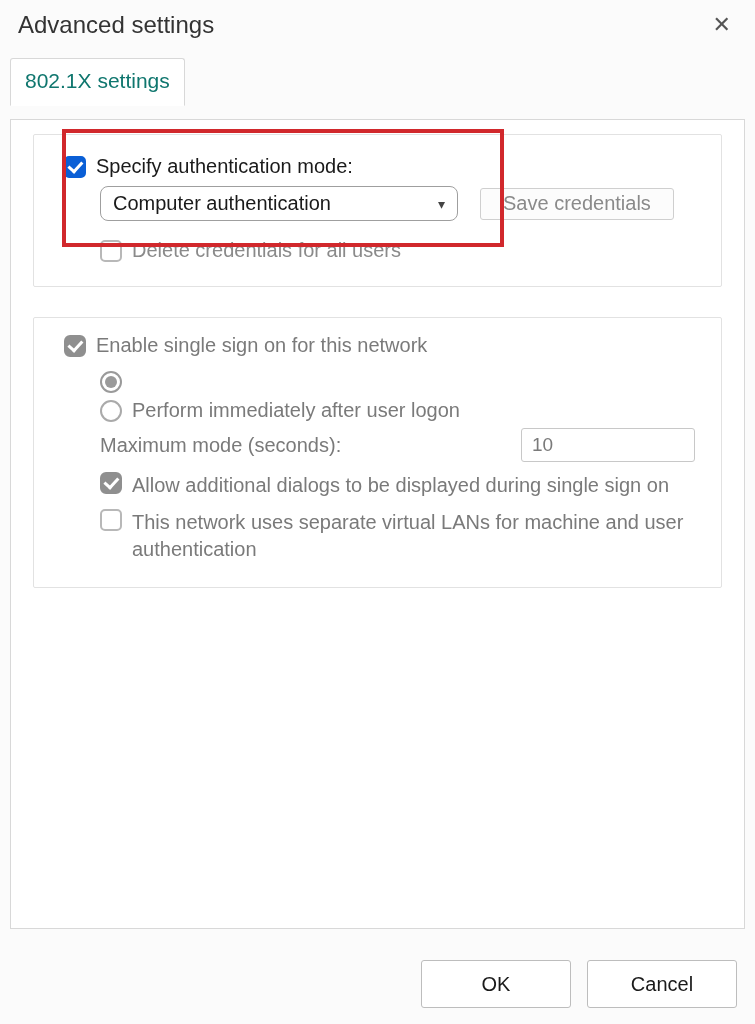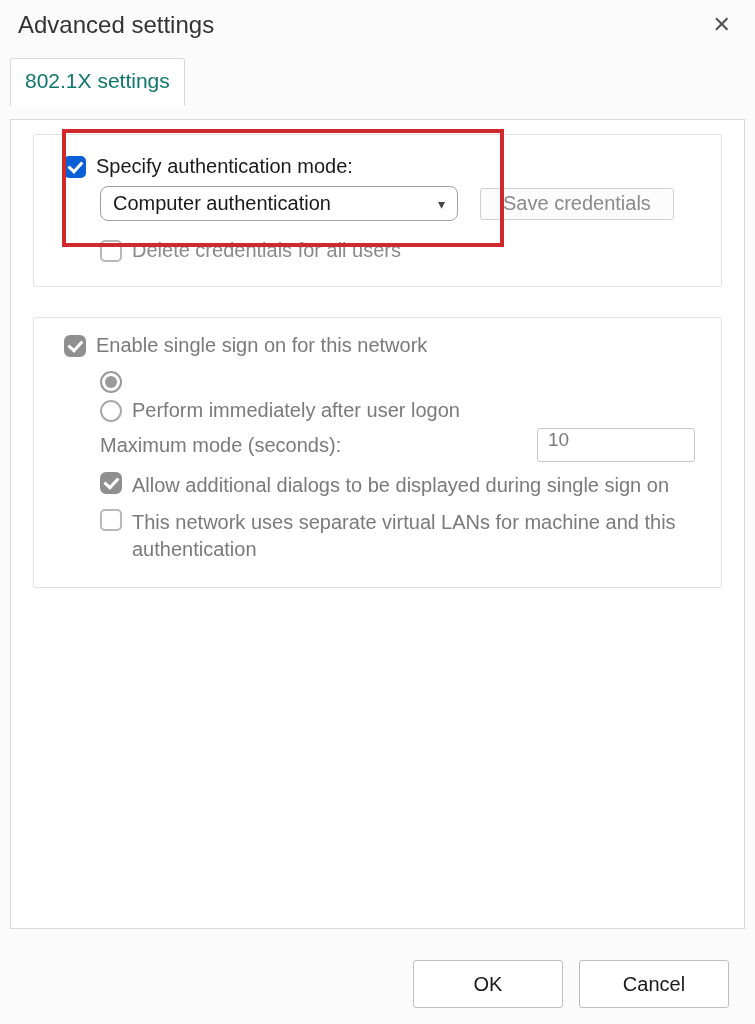--- a/index.html
+++ b/index.html
@@ -190,43 +190,43 @@
     padding: 0 22px;
     font-size: 20px;
     border-radius: 3px;
     color: #8a8a8a;
     cursor: pointer;
   }
   .btn.enabled { color: #1a1a1a; background: #fff; border-color:#bdbdbd;}
 
   .spin {
     display: flex;
-    align-items: flex-start;
+    align-items: center;
     border: 1px solid #c8c8c8;
     border-radius: 3px;
     overflow: hidden;
-    width: 158px;
+    width: 174px;
     height: 34px;
     background:#fff;
   }
   .spin input {
     flex:1;
     border:none;
     outline:none;
     padding: 0 10px;
     font-size: 19px;
     color:#7a7a7a;
     background:transparent;
   }
 
   
   .footer {
     position: absolute;
     bottom: 0;
-    right: 8px;
+    right: 0;
     display: flex;
     gap: 16px;
     padding: 16px 18px;
   }
   .footer .btn { width: 150px; height: 48px; }
 
   .disabled-text { color: #8a8a8a; }
 
   .select-row{
     display:flex;
@@ -296,21 +296,21 @@
       </div>
     </div>
 
     <div class="row indent1 wrap" style="padding-left:46px; margin-top:10px;">
       <span class="chk grey-checked"></span>
       <span class="label-multiline">Allow additional dialogs to be displayed during single sign on</span>
     </div>
 
     <div class="row indent1 wrap" style="padding-left:46px; margin-top:10px;">
       <span class="chk empty"></span>
-      <span class="label-multiline">This network uses separate virtual LANs for machine and this authentication</span>
+      <span class="label-multiline">This network uses separate virtual LANs for machine and user authentication</span>
     </div>
   </div>
 
 </div>
 
 <div class="footer">
   <div class="btn enabled">OK</div>
   <div class="btn enabled">Cancel</div>
 </div>
 

